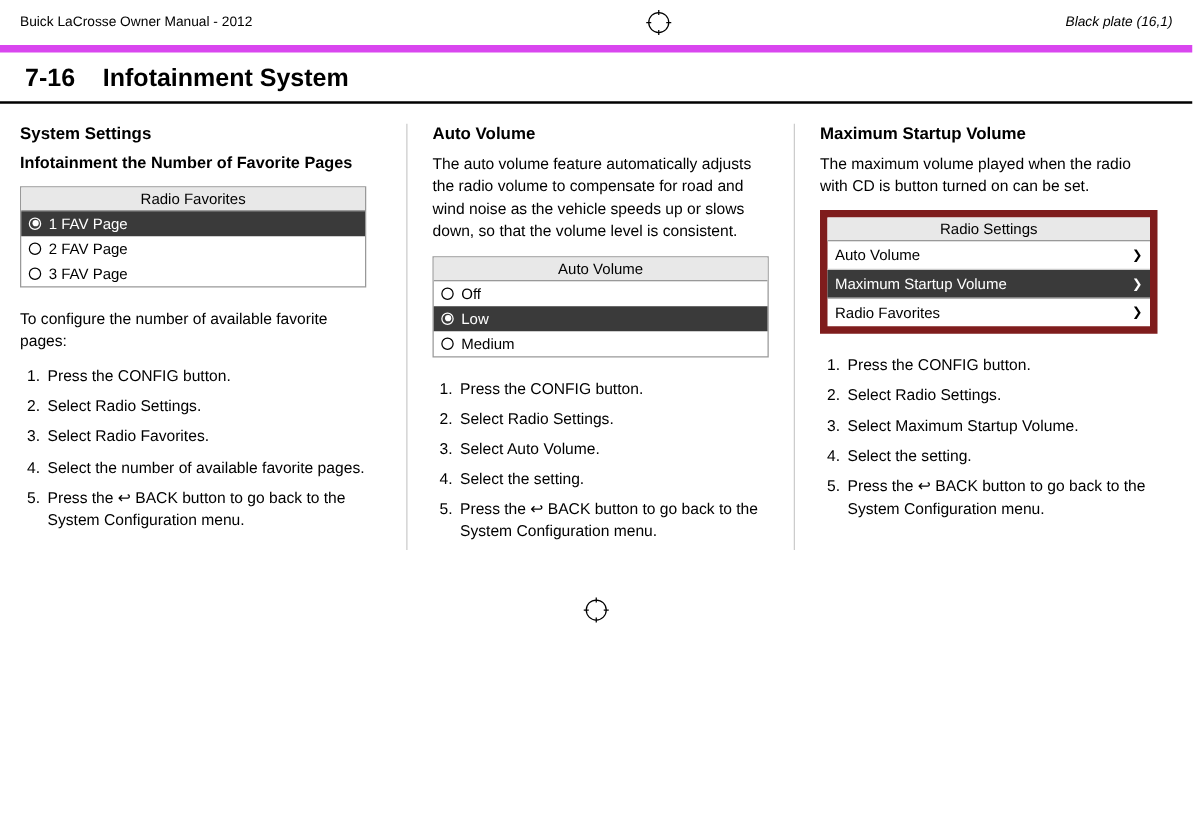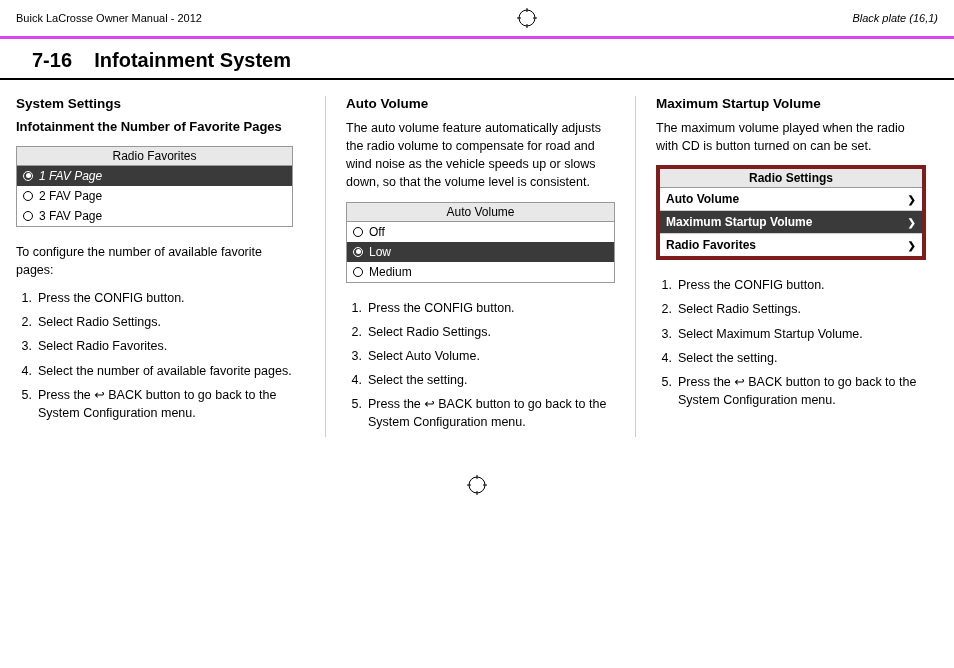--- a/index.html
+++ b/index.html
@@ -11,37 +11,37 @@
       min-height: 668px;
       color: #000;
     }
 
     
     .page-header {
       display: flex;
       justify-content: space-between;
       align-items: center;
       padding: 6px 16px;
-      border-bottom: 3px solid #d946ef;
+      border-bottom: 6px solid #d946ef;
       font-size: 11px;
     }
     .page-header-left { font-size: 11px; }
     .page-header-center {
       display: flex;
       align-items: center;
     }
     .crosshair {
       width: 24px;
       height: 24px;
     }
     .page-header-right { font-size: 11px; font-style: italic; }
 
     
     .section-title-bar {
-      padding: 10px 16px 6px 32px;
+      padding: 10px 16px 6px 20px;
       border-bottom: 2px solid #000;
       margin-bottom: 0;
     }
     .section-title-bar h1 {
       font-size: 20px;
       font-weight: bold;
     }
 
     
     .main-content {
@@ -93,21 +93,20 @@
       font-size: 12px;
     }
     .radio-favorites-box .box-row {
       display: flex;
       align-items: center;
       padding: 3px 6px;
     }
     .radio-favorites-box .box-row.selected {
       background: #3a3a3a;
       color: #fff;
-      font-style: italic;
     }
     .radio-favorites-box .box-row .radio-circle {
       width: 10px;
       height: 10px;
       border-radius: 50%;
       border: 1.5px solid currentColor;
       margin-right: 6px;
       flex-shrink: 0;
       display: flex;
       align-items: center;
@@ -184,24 +183,23 @@
     .auto-volume-box .box-row.selected .radio-circle::after {
       content: '';
       width: 5px;
       height: 5px;
       border-radius: 50%;
       background: #fff;
     }
 
     
     .radio-settings-box {
-      border: 4px solid #7f1d1d;
+      border: 6px solid #7f1d1d;
       margin-bottom: 16px;
       font-size: 12px;
-      font-weight: bold;
     }
     .radio-settings-box .box-title {
       background: #e8e8e8;
       text-align: center;
       padding: 2px 4px;
       border-bottom: 1px solid #999;
       font-size: 12px;
     }
     .radio-settings-box .box-row {
       display: flex;

